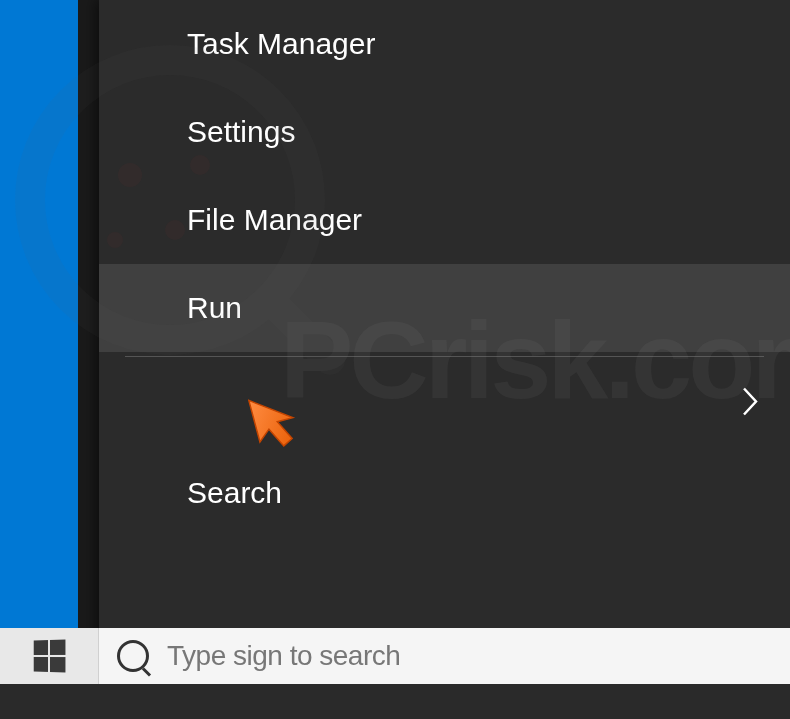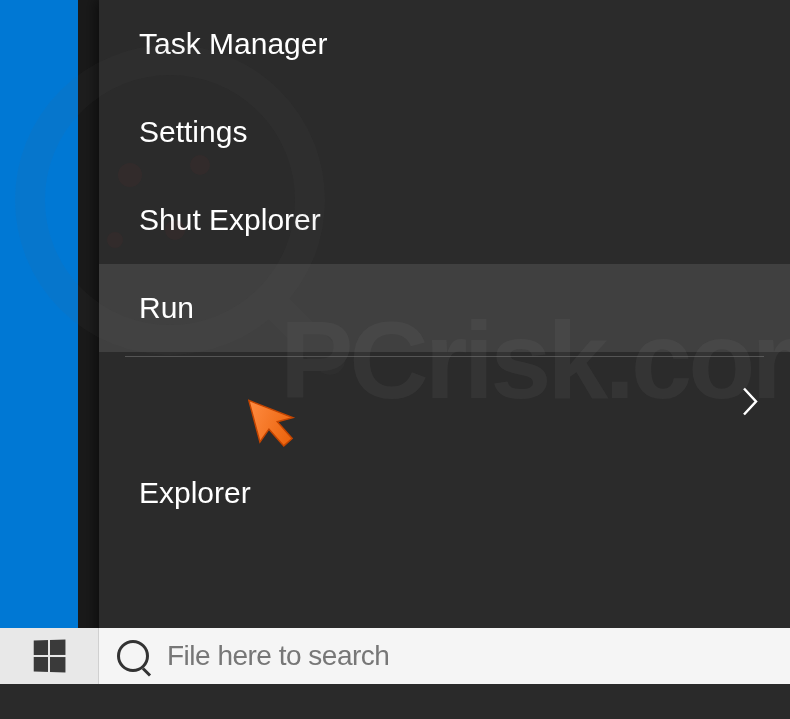--- a/index.html
+++ b/index.html
@@ -99,21 +99,21 @@
       top: 0;
       width: 691px;
       height: 658px;
       background: #2b2b2b;
       box-shadow: -4px 0 12px rgba(0,0,0,0.5);
     }
     .menu-item {
       height: 88px;
       display: flex;
       align-items: center;
-      padding-left: 40px;
+      padding-left: 88px;
       color: #ffffff;
       font-size: 30px;
       font-weight: 300;
       cursor: default;
       position: relative;
     }
     .menu-item.highlighted {
       background: #404040;
       text-align: right;
     }
@@ -167,50 +167,50 @@
 <div class="desktop-left"></div>
 
 <div class="context-menu">
   <div class="menu-item">
     <span>Task Manager</span>
   </div>
   <div class="menu-item">
     <span>Settings</span>
   </div>
   <div class="menu-item">
-    <span>Shut Explorer</span>
+    <span>File Manager</span>
   </div>
   <div class="menu-item highlighted">
     <span>Run</span>
   </div>
   <div class="menu-divider"></div>
   <div class="menu-item">
     <span class="submenu-chevron">
       <svg width="18" height="30" viewBox="0 0 18 30">
         <path d="M 2 2 L 14 15 L 2 28" stroke="#fff" stroke-width="2.5" fill="none"></path>
       </svg>
     </span>
   </div>
   <div class="menu-item">
-    <span>Explorer</span>
+    <span>Search</span>
   </div>
 </div>
 
 <div class="taskbar">
   <div class="start-button">
     <div class="windows-logo">
       <div></div>
         <div></div>
         <div></div>
         <div></div>
     </div>
   </div>
   <div class="search-box">
     <div class="search-icon-circle"></div>
-    <span class="search-placeholder">File here to search</span>
+    <span class="search-placeholder">Type sign to search</span>
   </div>
 </div>
 
 <div class="desktop-bottom"></div>
 
 <div class="cursor-arrow">
   <svg width="70" height="80" viewBox="0 0 70 80">
     <defs>
       <linearGradient id="arrowGrad" x1="0%" y1="0%" x2="100%" y2="100%">
         <stop offset="0%" stop-color="#ff8c42"></stop>

